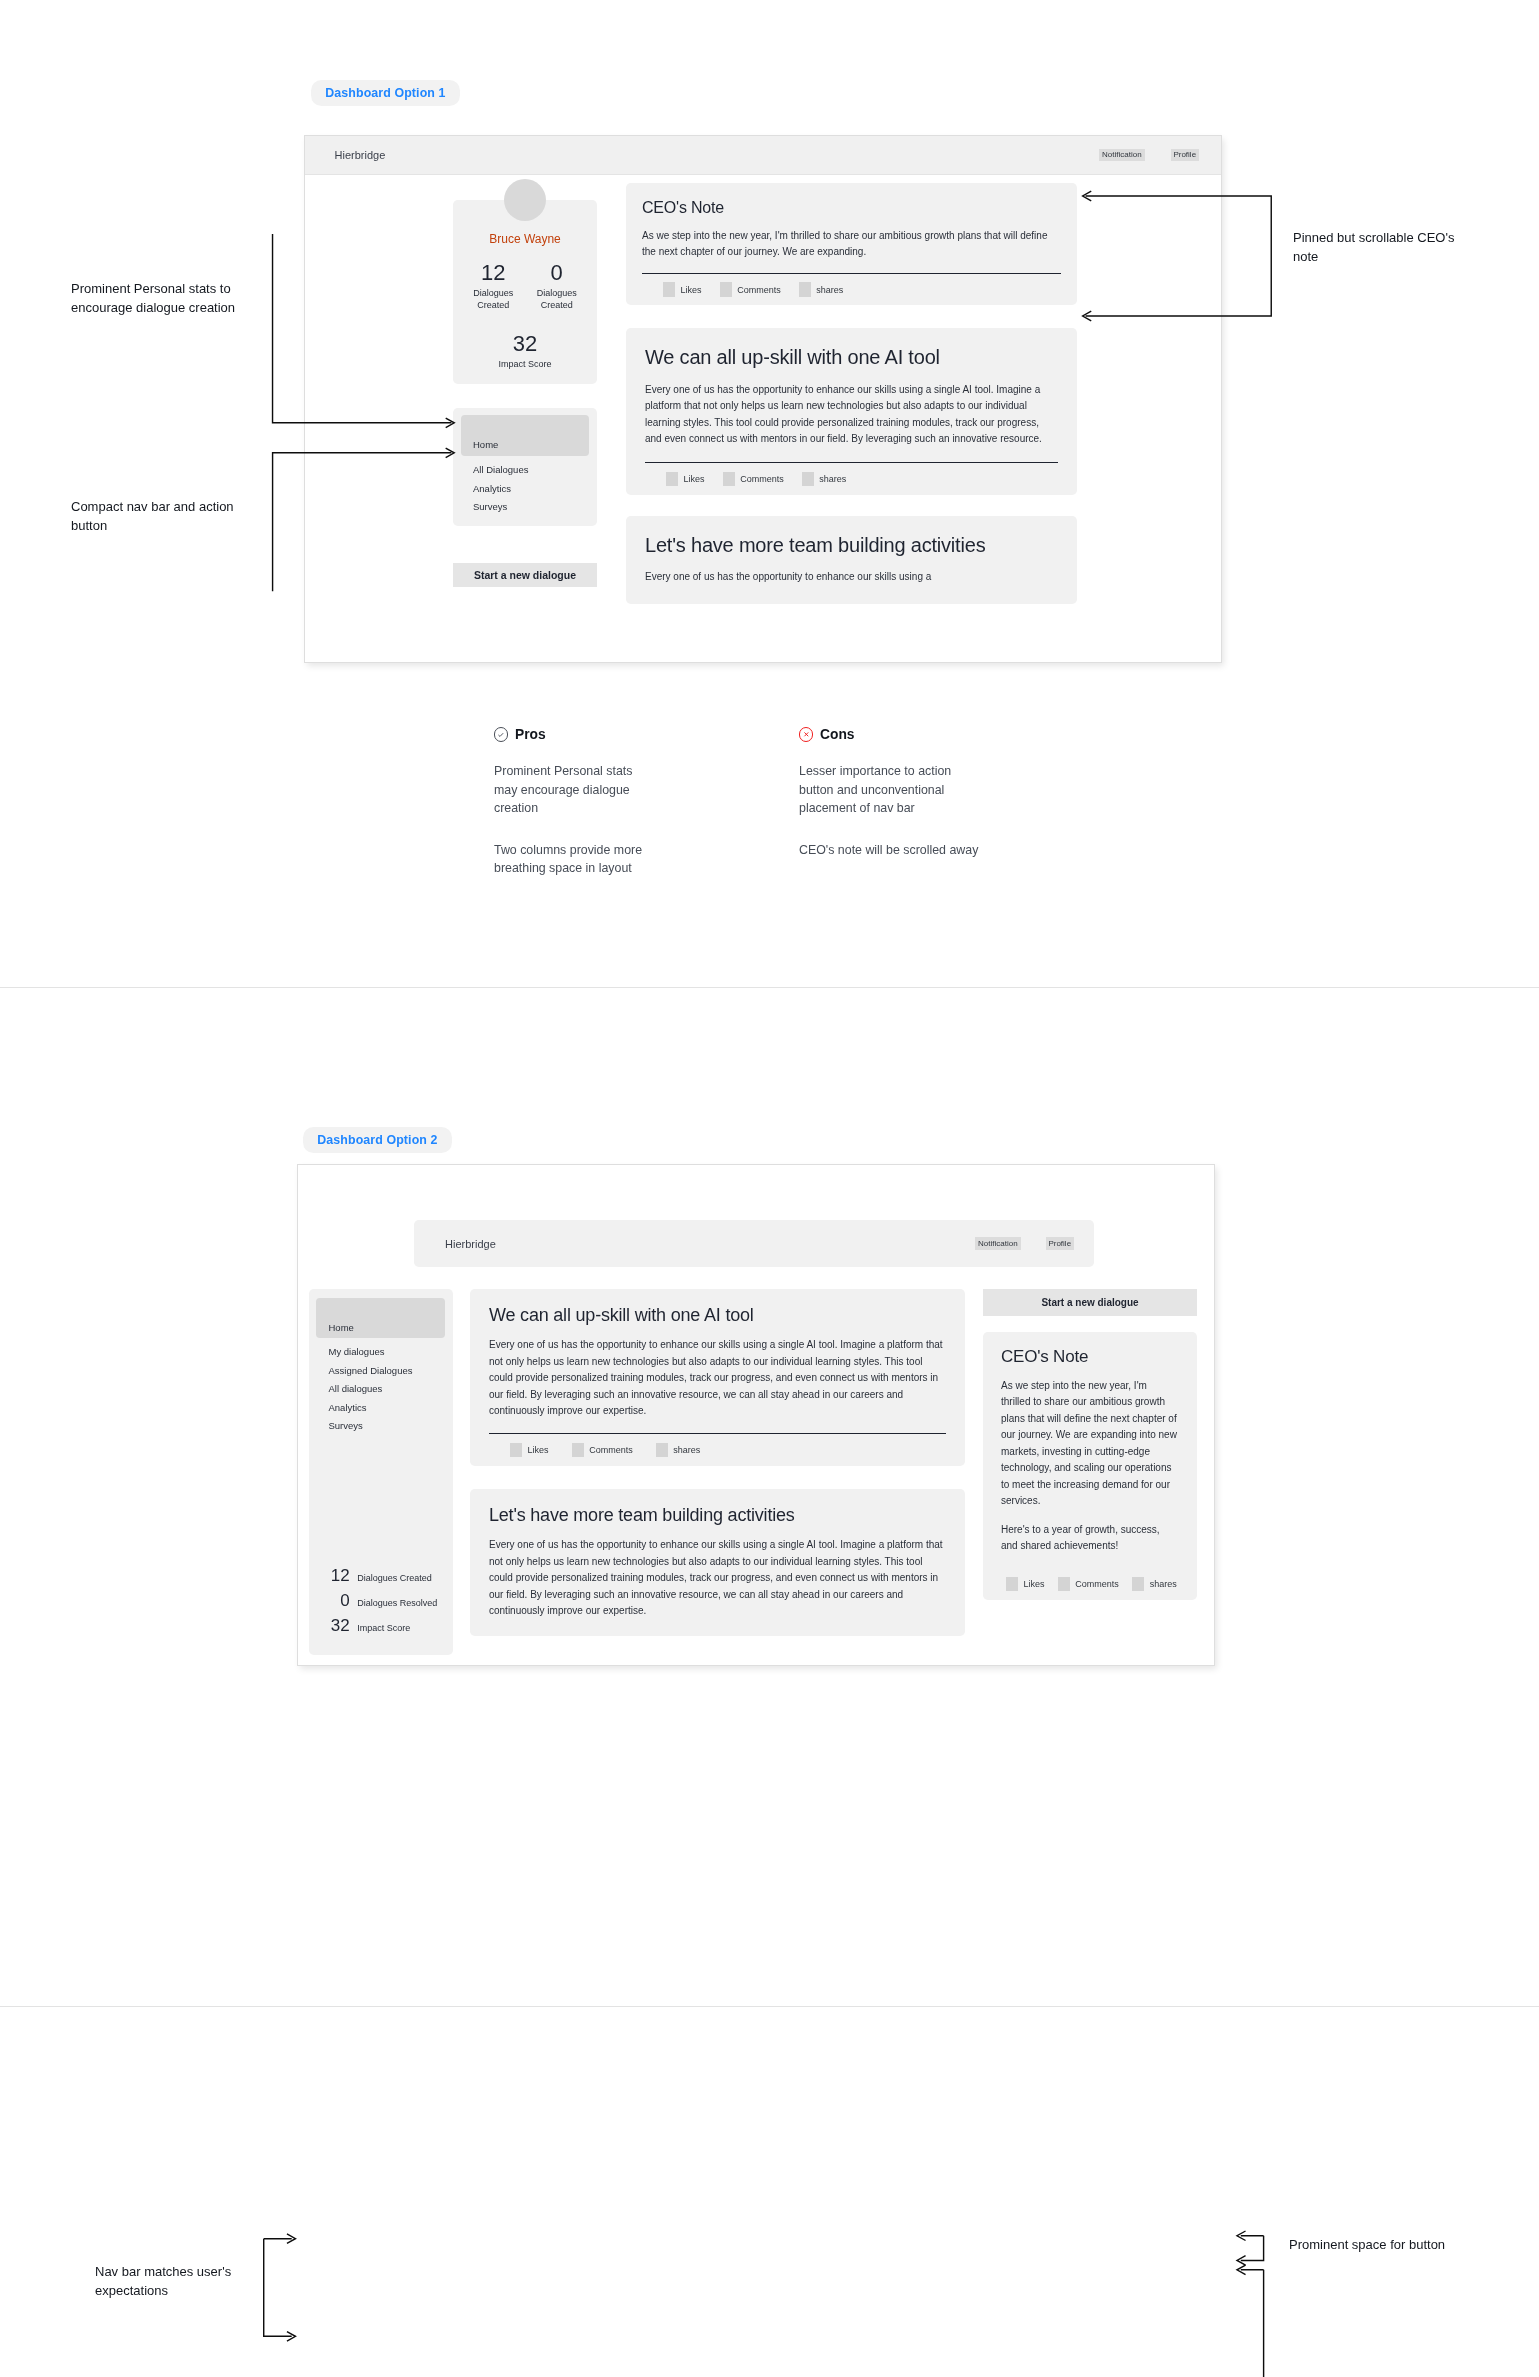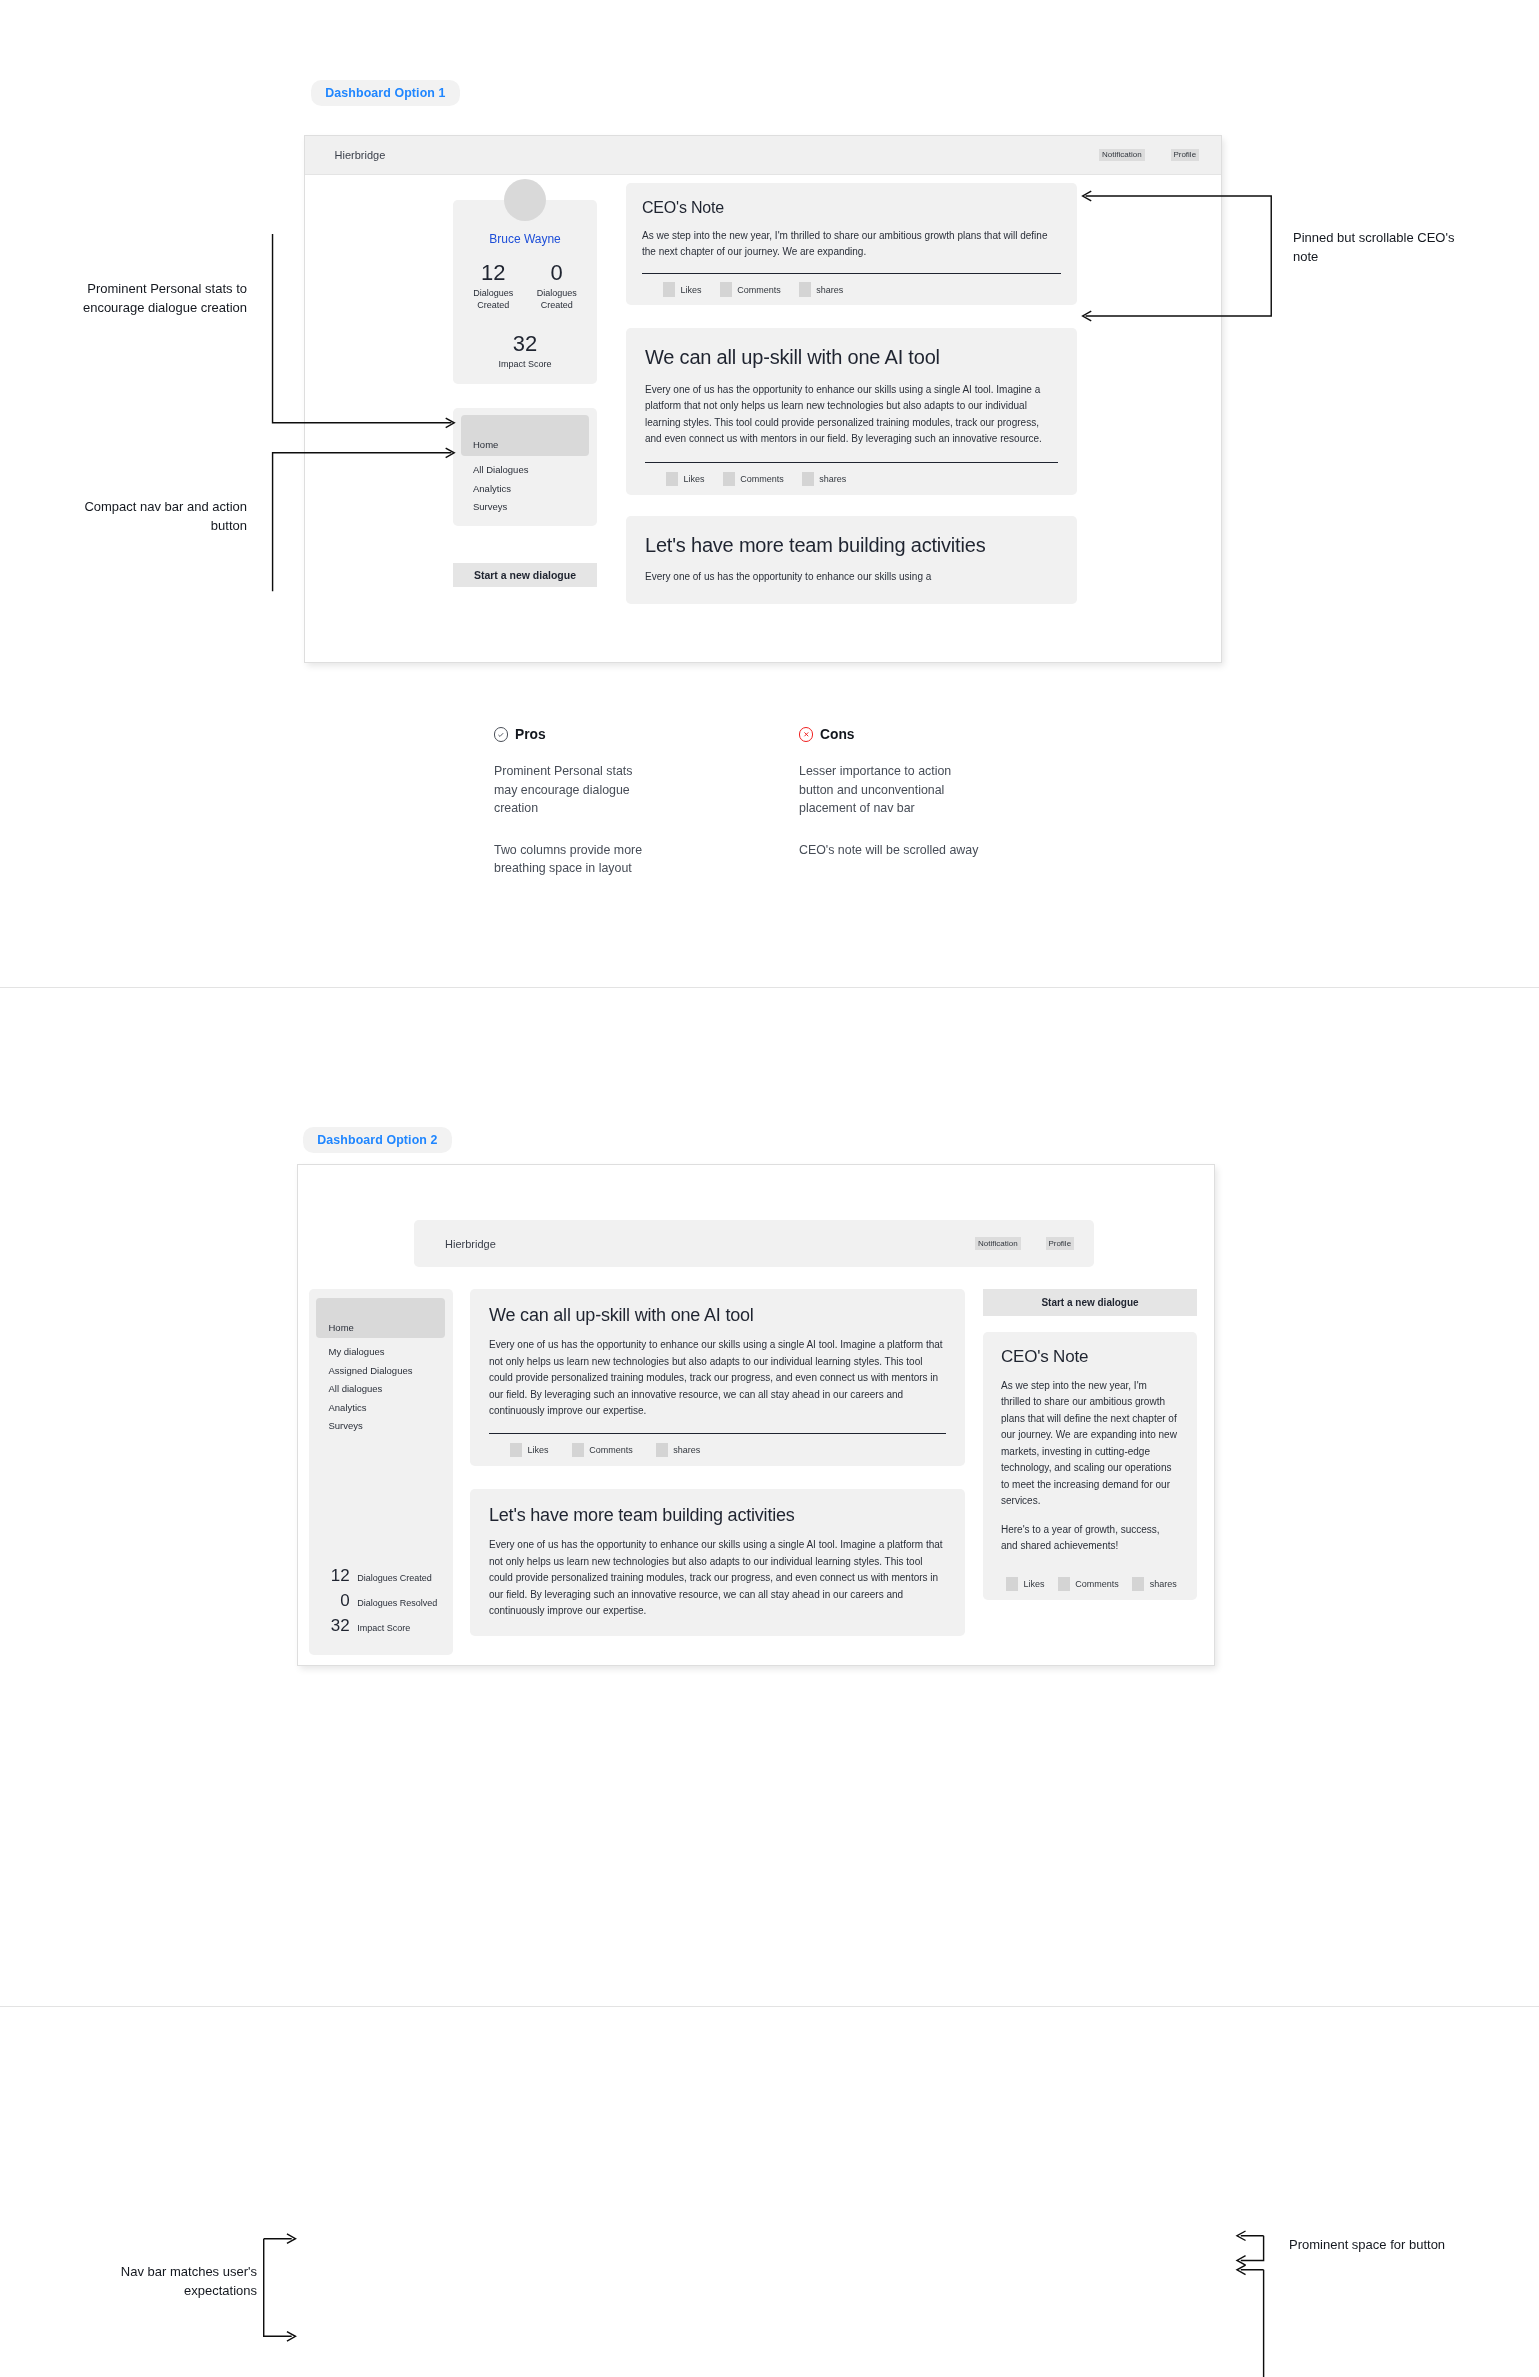--- a/index.html
+++ b/index.html
@@ -83,21 +83,21 @@
   .statnum { font-size: 22px; font-weight: 400; color: #1f2430; line-height: 1; }
   .statlbl { font-size: 9px; color: #2a2f39; line-height: 1.3; }
 
   
   .anno {
     position: absolute;
     font-size: 13px;
     line-height: 1.45;
     color: #14181f;
   }
-  .anno.r { text-align: right; }
+  .anno.r { }
   .bracket { position: absolute; }
   .bracket svg { display: block; overflow: visible; }
 
   
   .pc-head { display: flex; align-items: center; gap: 6.7px; }
   .pc-head .t { font-size: 13.8px; font-weight: 700; color: #12161d; }
   .ico-ring {
     width: 14.3px; height: 14.3px; border-radius: 50%;
     border: 1.2px solid #4a4f58;
     display: flex; align-items: center; justify-content: center;
@@ -120,21 +120,21 @@
       <div class="right">
         <span class="chipbtn">Notification</span>
         <span class="chipbtn">Profile</span>
       </div>
     </div>
 
     <div style="position:absolute;left:148px;top:64px;width:144px;">
 
       <div class="card" style="position:relative;padding:32px 8.6px 12.4px;text-align:center;">
         <div class="avatar" style="position:absolute;left:50%;top:-21px;transform:translateX(-50%);"></div>
-        <div style="font-size:12px;color:#1d4ed8;margin-bottom:16px;">Bruce Wayne</div>
+        <div style="font-size:12px;color:#c2410c;margin-bottom:16px;">Bruce Wayne</div>
         <div style="display:flex;justify-content:space-around;align-items:flex-start;">
           <div>
             <div class="statnum">12</div>
             <div class="statlbl" style="margin-top:4.3px;white-space:pre-line;">Dialogues
 Created</div>
           </div>
           <div>
             <div class="statnum">0</div>
             <div class="statlbl" style="margin-top:4.3px;white-space:pre-line;">Dialogues
 Created</div>

